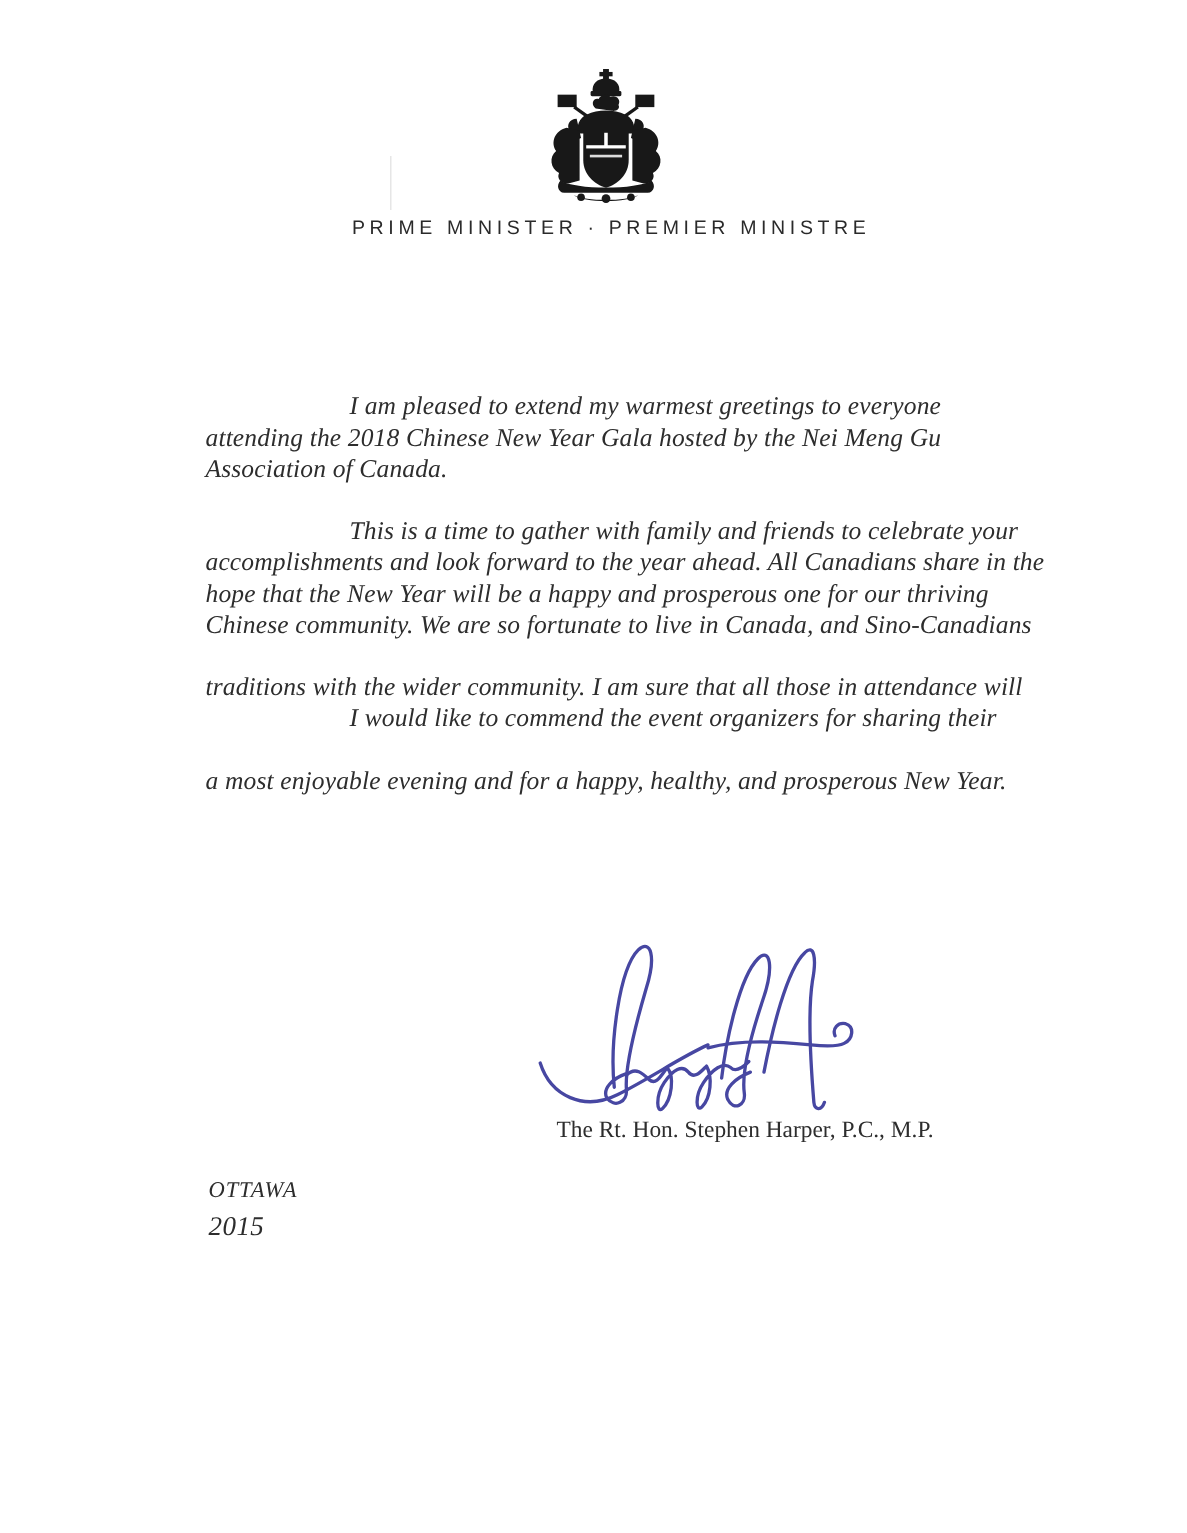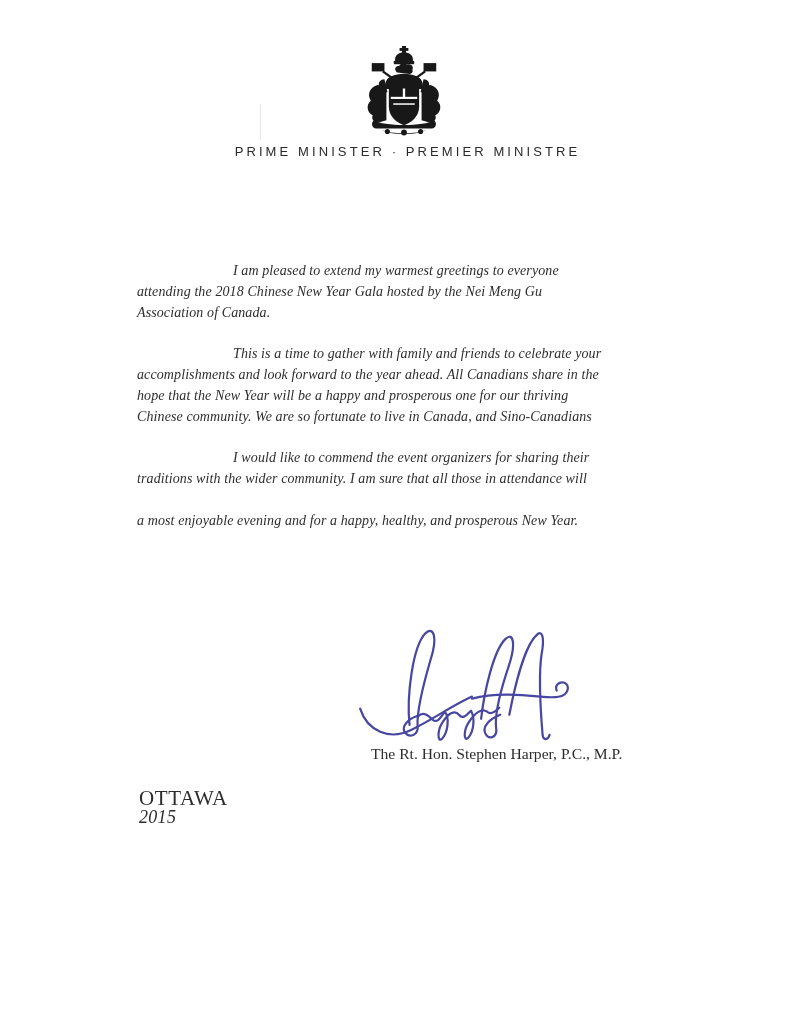--- a/index.html
+++ b/index.html
@@ -25,38 +25,38 @@
     color:var(--title-color,#2a2a2a);
     white-space:nowrap;
   }
   .scan-artifact{
     position:absolute;left:260px;top:104px;width:1px;height:36px;
     background:#dcdcdc;opacity:.7;
   }
   .letter-body{
     position:absolute;left:137px;top:261px;width:545px;
     font-style:italic;
-    font-size:14px;line-height:20.8px;
+    font-size:17px;line-height:20.8px;
     letter-spacing:.1px;
   }
   .para{margin:0 0 20.8px 0;}
   .line{white-space:nowrap;}
   .line.first{padding-left:96px;}
   .signature{
     position:absolute;left:353px;top:622px;width:232px;height:126px;
     color:var(--ink-color,#4747a2);
   }
   .signature svg{width:100%;height:100%;display:block;}
   .signatory{
     position:absolute;left:371px;top:745px;
     font-size:15.6px;white-space:nowrap;
   }
   .place{
     position:absolute;left:139px;top:786px;
-    font-size:21px;letter-spacing:.6px;
+    font-style:italic;font-size:15px;letter-spacing:.6px;
   }
   .year{
     position:absolute;left:139px;top:807px;
     font-style:italic;font-size:18px;letter-spacing:.3px;
   }
 </style>
 </head>
 <body>
 
 <div class="page" style="--text-color: #2d2d2d; --title-color: #2a2a2a; --crest-color: #181818; --ink-color: #4747a2;">
@@ -113,22 +113,22 @@
         <div class="line">attending the 2018 Chinese New Year Gala hosted by the Nei Meng Gu</div>
         <div class="line">Association of Canada.</div>
       </div>
       <div class="para">
         <div class="line first">This is a time to gather with family and friends to celebrate your</div>
         <div class="line">accomplishments and look forward to the year ahead. All Canadians share in the</div>
         <div class="line">hope that the New Year will be a happy and prosperous one for our thriving</div>
         <div class="line">Chinese community. We are so fortunate to live in Canada, and Sino-Canadians</div>
       </div>
       <div class="para">
+        <div class="line">traditions with the wider community. I am sure that all those in attendance will</div>
         <div class="line first">I would like to commend the event organizers for sharing their</div>
-        <div class="line">traditions with the wider community. I am sure that all those in attendance will</div>
       </div>
       <div class="para">
         <div class="line">a most enjoyable evening and for a happy, healthy, and prosperous New Year.</div>
       </div>
     </div>
 
   <div class="signature">
     <svg viewBox="0 0 230 125" xmlns="http://www.w3.org/2000/svg" fill="none" stroke="currentColor" stroke-width="2.2" stroke-linecap="round" stroke-linejoin="round">
       <path d="M7 86 C14 108 36 118 58 107 C80 96 100 82 118 74"></path>
       <path d="M56 102 C53 74 59 24 72 11 C80 4 84 15 77 37 C70 61 63 88 64 103 C65 112 56 116 51 109 C48 103 55 96 64 93"></path>

